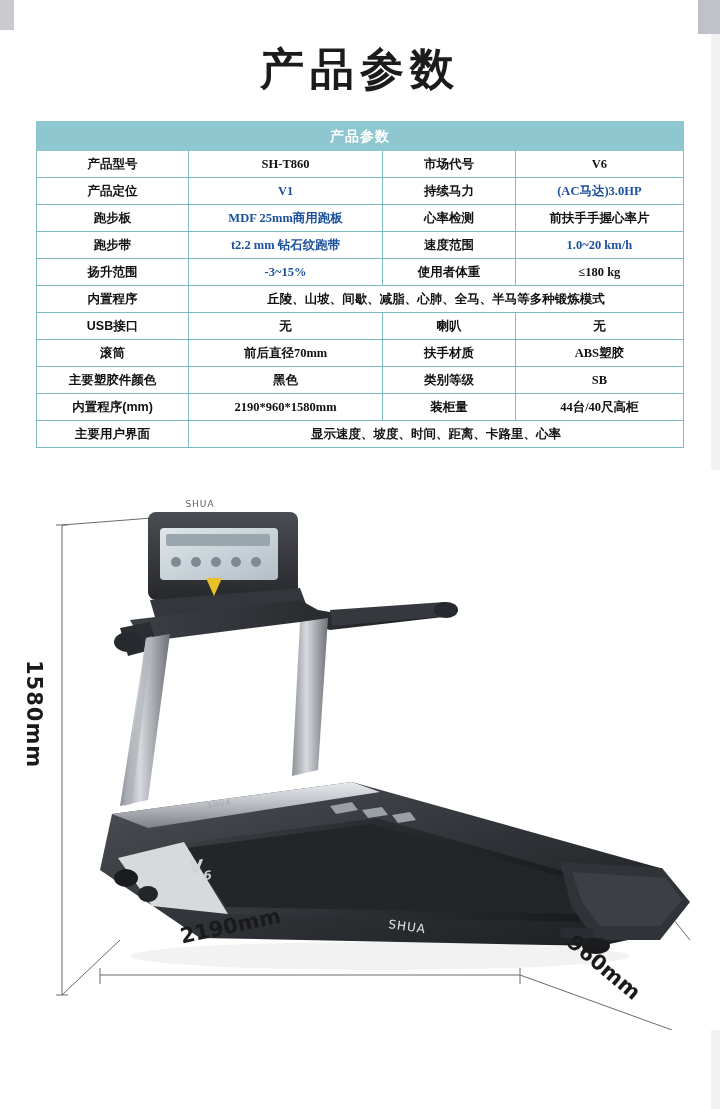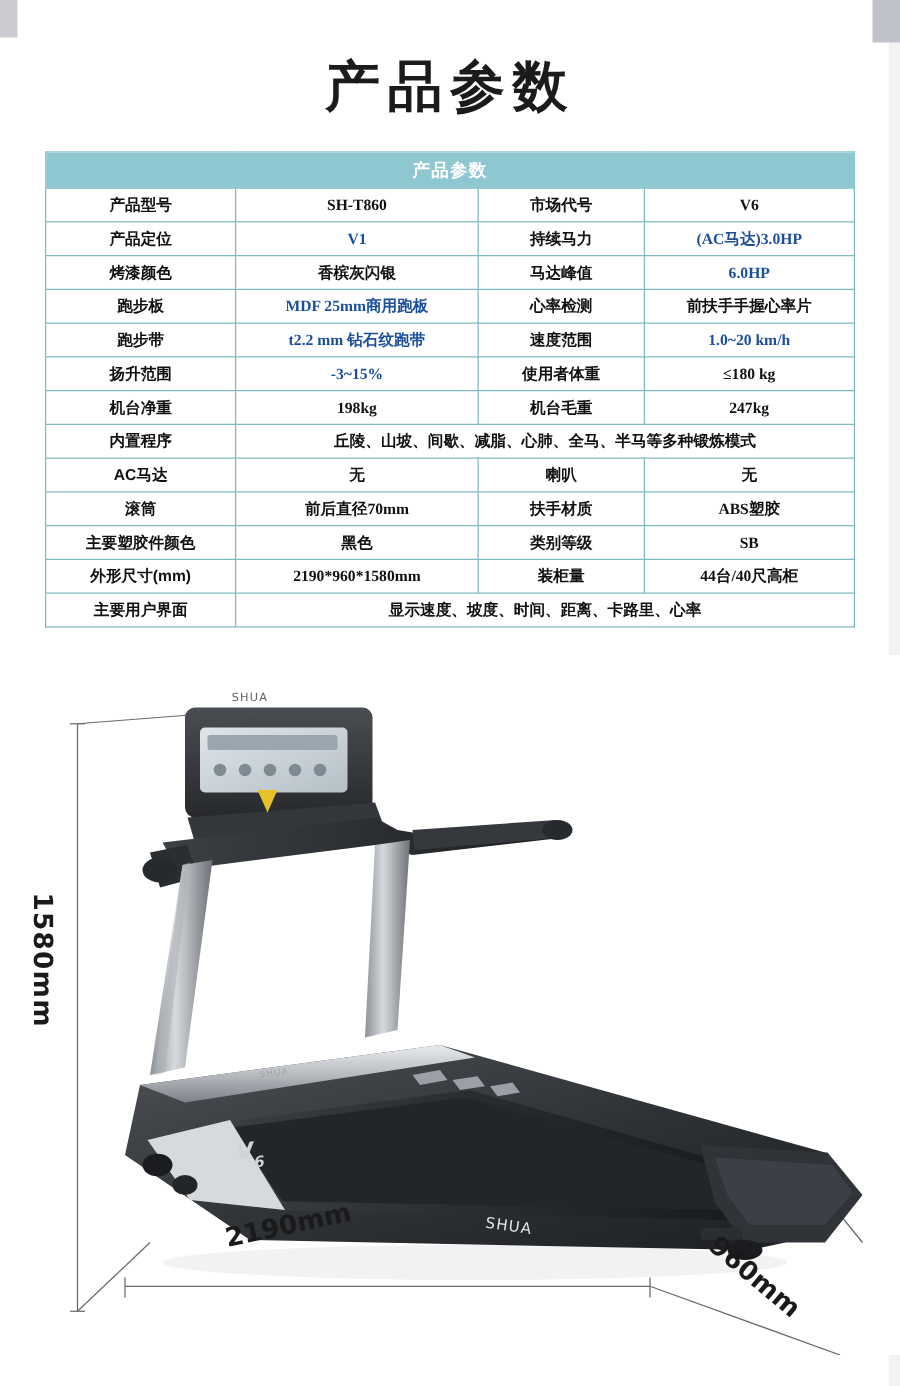--- a/index.html
+++ b/index.html
@@ -178,74 +178,62 @@
           <td class="label">市场代号</td>
           <td class="value">V6</td>
         </tr>
         <tr>
           <td class="label">产品定位</td>
           <td class="value accent">V1</td>
           <td class="label">持续马力</td>
           <td class="value accent">(AC马达)3.0HP</td>
         </tr>
         <tr>
-          <td class="label">烤漆颜色</td>
-          <td class="value">香槟灰闪银</td>
-          <td class="label">马达峰值</td>
-          <td class="value accent">6.0HP</td>
-        </tr>
-        <tr>
           <td class="label">跑步板</td>
           <td class="value accent">MDF 25mm商用跑板</td>
           <td class="label">心率检测</td>
           <td class="value">前扶手手握心率片</td>
         </tr>
         <tr>
           <td class="label">跑步带</td>
           <td class="value accent">t2.2 mm  钻石纹跑带</td>
           <td class="label">速度范围</td>
           <td class="value accent">1.0~20 km/h</td>
         </tr>
         <tr>
           <td class="label">扬升范围</td>
           <td class="value accent">-3~15%</td>
           <td class="label">使用者体重</td>
           <td class="value">≤180 kg</td>
         </tr>
-        <tr>
-          <td class="label">机台净重</td>
-          <td class="value">198kg</td>
-          <td class="label">机台毛重</td>
-          <td class="value">247kg</td>
-        </tr>
 
         <tr>
           <td class="label">内置程序</td>
           <td class="value" colspan="3">丘陵、山坡、间歇、减脂、心肺、全马、半马等多种锻炼模式</td>
         </tr>
         <tr>
-          <td class="label">AC马达</td>
+          <td class="label">USB接口</td>
           <td class="value">无</td>
           <td class="label">喇叭</td>
           <td class="value">无</td>
         </tr>
         <tr>
           <td class="label">滚筒</td>
           <td class="value">前后直径70mm</td>
           <td class="label">扶手材质</td>
           <td class="value">ABS塑胶</td>
         </tr>
         <tr>
           <td class="label">主要塑胶件颜色</td>
           <td class="value">黑色</td>
           <td class="label">类别等级</td>
           <td class="value">SB</td>
         </tr>
         <tr>
-          <td class="label">外形尺寸(mm)</td>
+          <td class="label">内置程序(mm)</td>
           <td class="value">2190*960*1580mm</td>
           <td class="label">装柜量</td>
           <td class="value">44台/40尺高柜</td>
         </tr>
         <tr>
           <td class="label">主要用户界面</td>
           <td class="value" colspan="3">显示速度、坡度、时间、距离、卡路里、心率</td>
         </tr>
       </tbody>
     </table>

